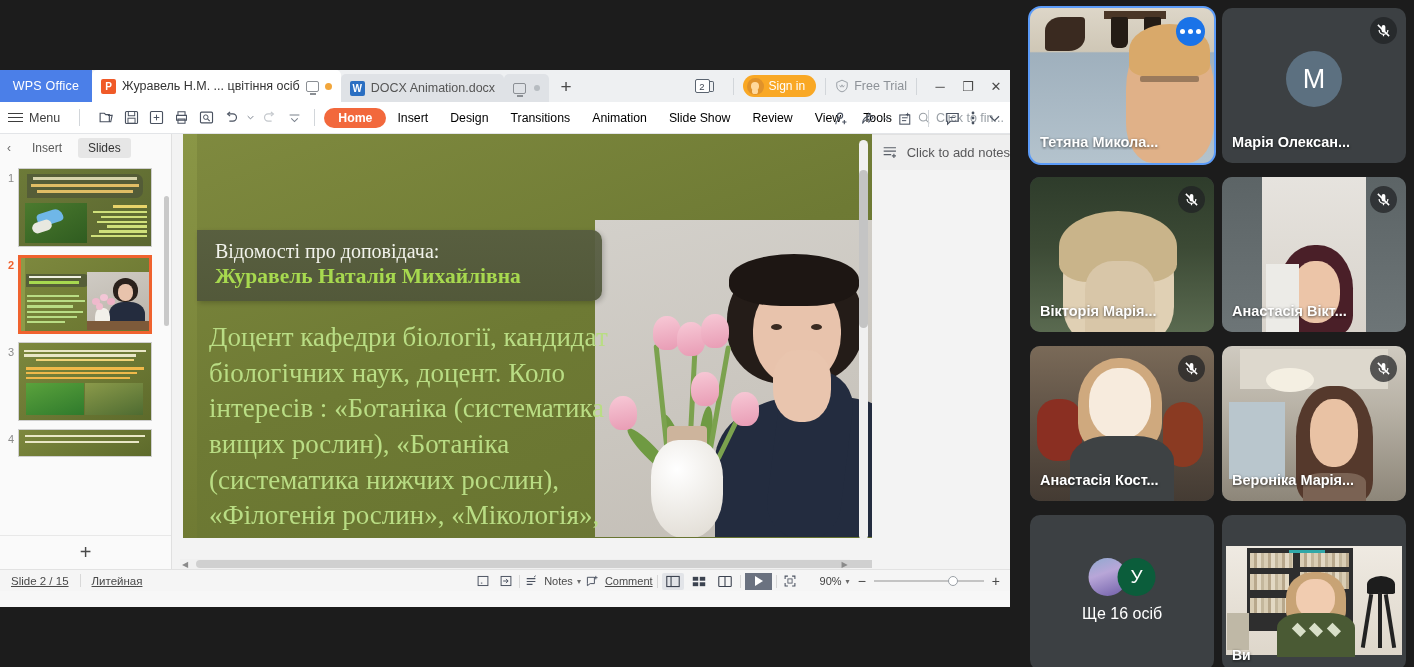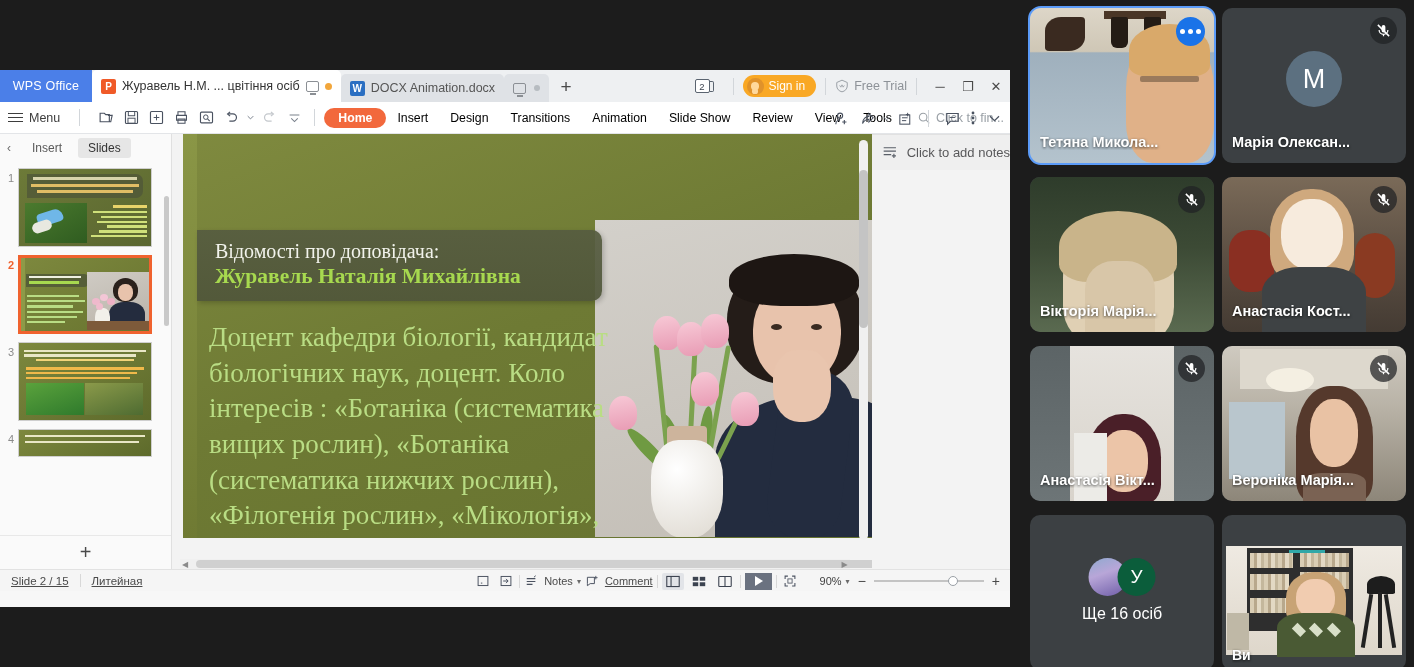--- a/index.html
+++ b/index.html
@@ -668,55 +668,55 @@
             <path d="M12 3a3 3 0 0 1 3 3v6a3 3 0 0 1-6 0V6a3 3 0 0 1 3-3z" fill="#fff"></path>
             <path d="M5 11a7 7 0 0 0 14 0" fill="none" stroke="#fff" stroke-width="2"></path>
             <path d="M12 18v3" stroke="#fff" stroke-width="2"></path>
             <path d="M3 3l18 18" stroke="#fff" stroke-width="2.4"></path>
           </svg>
       </div>
       <span class="tile-name">Вікторія Марія...</span>
     </div>
 
     <div class="tile">
-      <div class="v-bg v5">
-        <div style="position:absolute;left:4%;top:34%;width:24%;height:40%;background:#8a2f22;border-radius:20px;"></div>
-        <div style="position:absolute;right:6%;top:36%;width:22%;height:42%;background:#8a3a22;border-radius:20px;"></div>
-        <div style="position:absolute;left:26%;top:8%;width:46%;height:60%;background:#cfa97e;border-radius:48% 48% 30% 30%;"></div>
-        <div style="position:absolute;left:32%;top:14%;width:34%;height:46%;background:#f7ebdd;border-radius:46%;"></div>
-        <div style="position:absolute;left:22%;top:58%;width:56%;height:46%;background:#3e4244;border-radius:36% 36% 0 0;"></div>
+      <div class="v-bg v4">
+        <div class="v4in"></div>
+        <div style="position:absolute;left:36%;top:52%;width:30%;height:50%;background:#e6c0a4;border-radius:44% 44% 25% 25%;"></div>
+        <div style="position:absolute;left:31%;top:44%;width:40%;height:58%;background:#4a1f28;border-radius:48% 48% 22% 22%;"></div>
+        <div style="position:absolute;left:38%;top:54%;width:26%;height:40%;background:#ecc5a8;border-radius:46% 46% 46% 46%;"></div>
+        <div style="position:absolute;left:24%;top:56%;width:18%;height:44%;background:#ecebe7;"></div>
       </div>
       <div class="mute">
         <svg width="15" height="15" viewBox="0 0 24 24">
             <path d="M12 3a3 3 0 0 1 3 3v6a3 3 0 0 1-6 0V6a3 3 0 0 1 3-3z" fill="#fff"></path>
             <path d="M5 11a7 7 0 0 0 14 0" fill="none" stroke="#fff" stroke-width="2"></path>
             <path d="M12 18v3" stroke="#fff" stroke-width="2"></path>
             <path d="M3 3l18 18" stroke="#fff" stroke-width="2.4"></path>
           </svg>
       </div>
-      <span class="tile-name">Анастасія Кост...</span>
+      <span class="tile-name">Анастасія Вікт...</span>
     </div>
 
     <div class="tile">
-      <div class="v-bg v4">
-        <div class="v4in"></div>
-        <div style="position:absolute;left:36%;top:52%;width:30%;height:50%;background:#e6c0a4;border-radius:44% 44% 25% 25%;"></div>
-        <div style="position:absolute;left:31%;top:44%;width:40%;height:58%;background:#4a1f28;border-radius:48% 48% 22% 22%;"></div>
-        <div style="position:absolute;left:38%;top:54%;width:26%;height:40%;background:#ecc5a8;border-radius:46% 46% 46% 46%;"></div>
-        <div style="position:absolute;left:24%;top:56%;width:18%;height:44%;background:#ecebe7;"></div>
+      <div class="v-bg v5">
+        <div style="position:absolute;left:4%;top:34%;width:24%;height:40%;background:#8a2f22;border-radius:20px;"></div>
+        <div style="position:absolute;right:6%;top:36%;width:22%;height:42%;background:#8a3a22;border-radius:20px;"></div>
+        <div style="position:absolute;left:26%;top:8%;width:46%;height:60%;background:#cfa97e;border-radius:48% 48% 30% 30%;"></div>
+        <div style="position:absolute;left:32%;top:14%;width:34%;height:46%;background:#f7ebdd;border-radius:46%;"></div>
+        <div style="position:absolute;left:22%;top:58%;width:56%;height:46%;background:#3e4244;border-radius:36% 36% 0 0;"></div>
       </div>
       <div class="mute">
         <svg width="15" height="15" viewBox="0 0 24 24">
             <path d="M12 3a3 3 0 0 1 3 3v6a3 3 0 0 1-6 0V6a3 3 0 0 1 3-3z" fill="#fff"></path>
             <path d="M5 11a7 7 0 0 0 14 0" fill="none" stroke="#fff" stroke-width="2"></path>
             <path d="M12 18v3" stroke="#fff" stroke-width="2"></path>
             <path d="M3 3l18 18" stroke="#fff" stroke-width="2.4"></path>
           </svg>
       </div>
-      <span class="tile-name">Анастасія Вікт...</span>
+      <span class="tile-name">Анастасія Кост...</span>
     </div>
 
     <div class="tile">
       <div class="v-bg v6">
         <div style="position:absolute;left:10%;top:2%;width:80%;height:26%;background:#ddd8cd;"></div>
         <div style="position:absolute;left:24%;top:14%;width:26%;height:16%;background:#f4efe2;border-radius:50%;"></div>
         <div style="position:absolute;left:4%;top:36%;width:30%;height:50%;background:#b9c6cd;"></div>
         <div style="position:absolute;left:40%;top:26%;width:42%;height:74%;background:#55392c;border-radius:44% 44% 18% 18%;"></div>
         <div style="position:absolute;left:48%;top:34%;width:26%;height:44%;background:#e9c2a4;border-radius:46%;"></div>
         <div style="position:absolute;left:44%;top:82%;width:34%;height:20%;background:#7a6253;border-radius:30% 30% 0 0;"></div>

